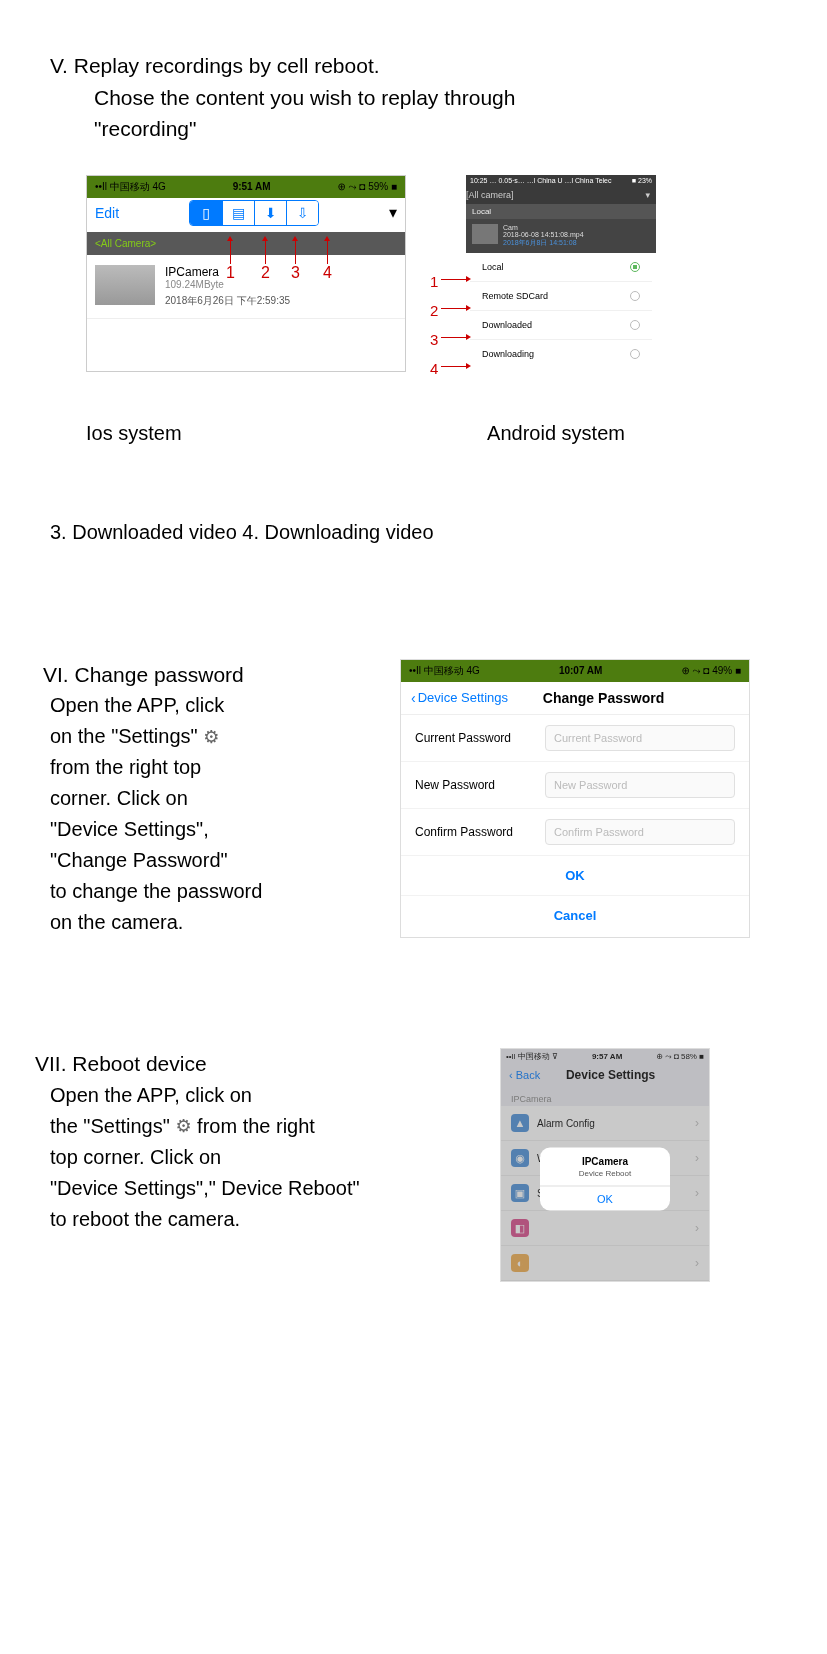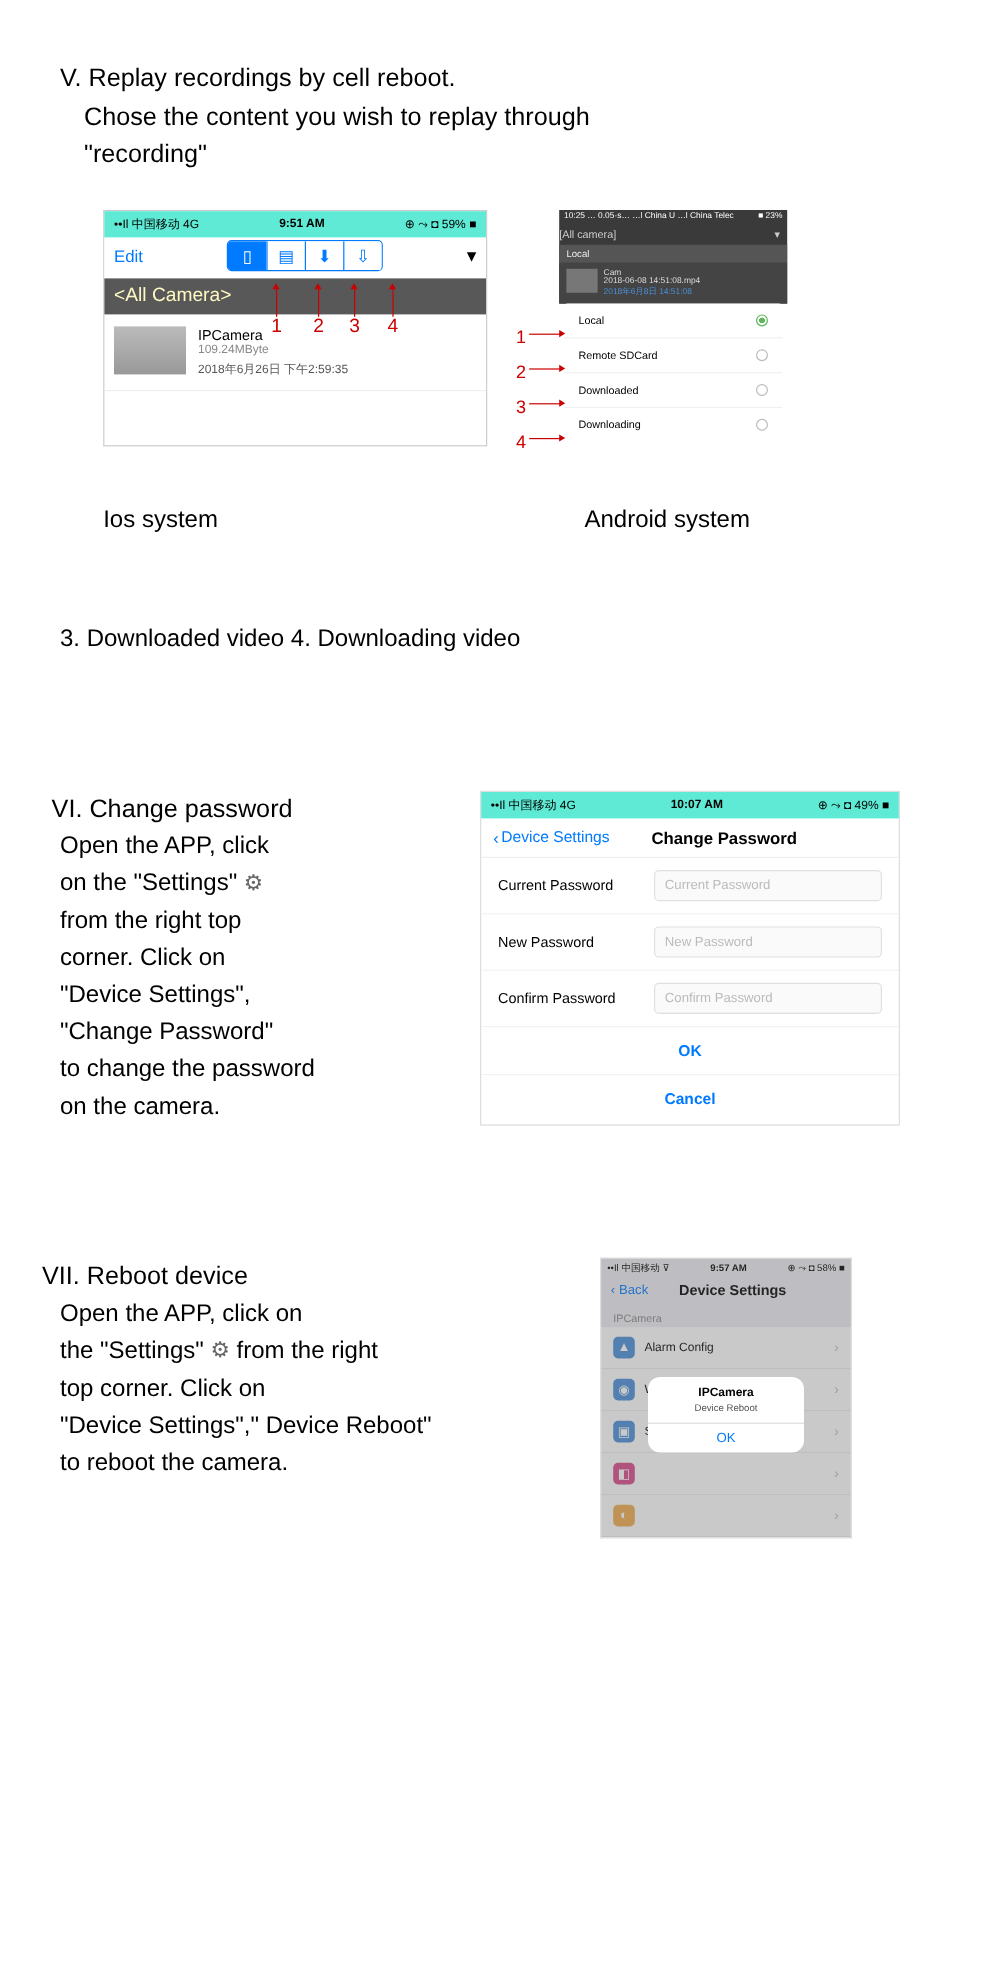--- a/index.html
+++ b/index.html
@@ -1,37 +1,37 @@
 <!DOCTYPE html>
 <html><head>
 <meta charset="utf-8">
 <style>
   * { box-sizing: border-box; margin: 0; padding: 0; }
   body { font-family: Arial, Helvetica, sans-serif; width: 827px; background: #fff; color: #000; padding: 50px 40px 60px 50px; }
   .sec { margin-bottom: 40px; }
   .sec-head { font-size: 21px; line-height: 1.5; }
-  .indent { margin-left: 20px; }
+  .indent { margin-left: 44px; }
   .row-shots { display: flex; gap: 60px; margin-top: 30px; margin-left: 36px; }
   .row-caps { display: flex; margin-top: 50px; margin-left: 36px; font-size: 20px; }
   .cap1 { width: 320px; text-align: left; }
   .cap2 { width: 300px; text-align: center; }
   .legend { margin-top: 70px; font-size: 20px; line-height: 1.7; }
 
   
   .ios1 { width: 320px; border: 1px solid #ccc; font-family: -apple-system, Helvetica, Arial, sans-serif; }
-  .statusbar { display:flex; justify-content:space-between; align-items:center; padding: 4px 8px; font-size: 10px; background:#5eead4; }
+  .statusbar { display:flex; justify-content:space-between; align-items:center; padding: 4px 8px; font-size: 10px; background:#4d7c0f; }
   .statusbar .center { font-weight:600; }
   .navbar1 { display:flex; align-items:center; justify-content:space-between; padding: 2px 8px 6px; background:#fff; }
   .navbar1 .edit { color:#007aff; font-size:14px; }
   .seg { display:flex; border:1px solid #007aff; border-radius:4px; overflow:hidden; }
   .seg .cell { width:32px; height:24px; display:flex; align-items:center; justify-content:center; font-size:14px; }
   .seg .cell.sel { background:#007aff; color:#fff; }
   .seg .cell:not(.sel) { color:#007aff; background:#fff; border-left:1px solid #007aff; }
   .funnel { font-size:16px; }
-  .breadcrumb { background:#585858; color:#fef9c3; font-size:16px; padding:6px 8px; }
+  .breadcrumb { background:#585858; color:#84cc16; font-size:10px; padding:6px 8px; }
   .vidrow { display:flex; padding:10px 8px; gap:10px; align-items:flex-start; border-bottom:1px solid #eee; position:relative; }
   .thumb { width:60px; height:40px; background:linear-gradient(#bbb,#999); display:inline-block; }
   .vidmeta .name { font-size:12px; position:relative; }
   .vidmeta .size { font-size:10px; color:#888; }
   .vidmeta .date { font-size:10px; color:#555; margin-top:4px; }
   .overlay-num { position:absolute; font-size:16px; color:#c00; font-weight:400; }
   .overlay-arrow { position:absolute; width:1px; height:24px; background:#c00; }
   .overlay-arrow::before { content:''; position:absolute; top:-4px; left:-3px; width:0; height:0; border-left:3.5px solid transparent; border-right:3.5px solid transparent; border-bottom:5px solid #c00; }
 
   

